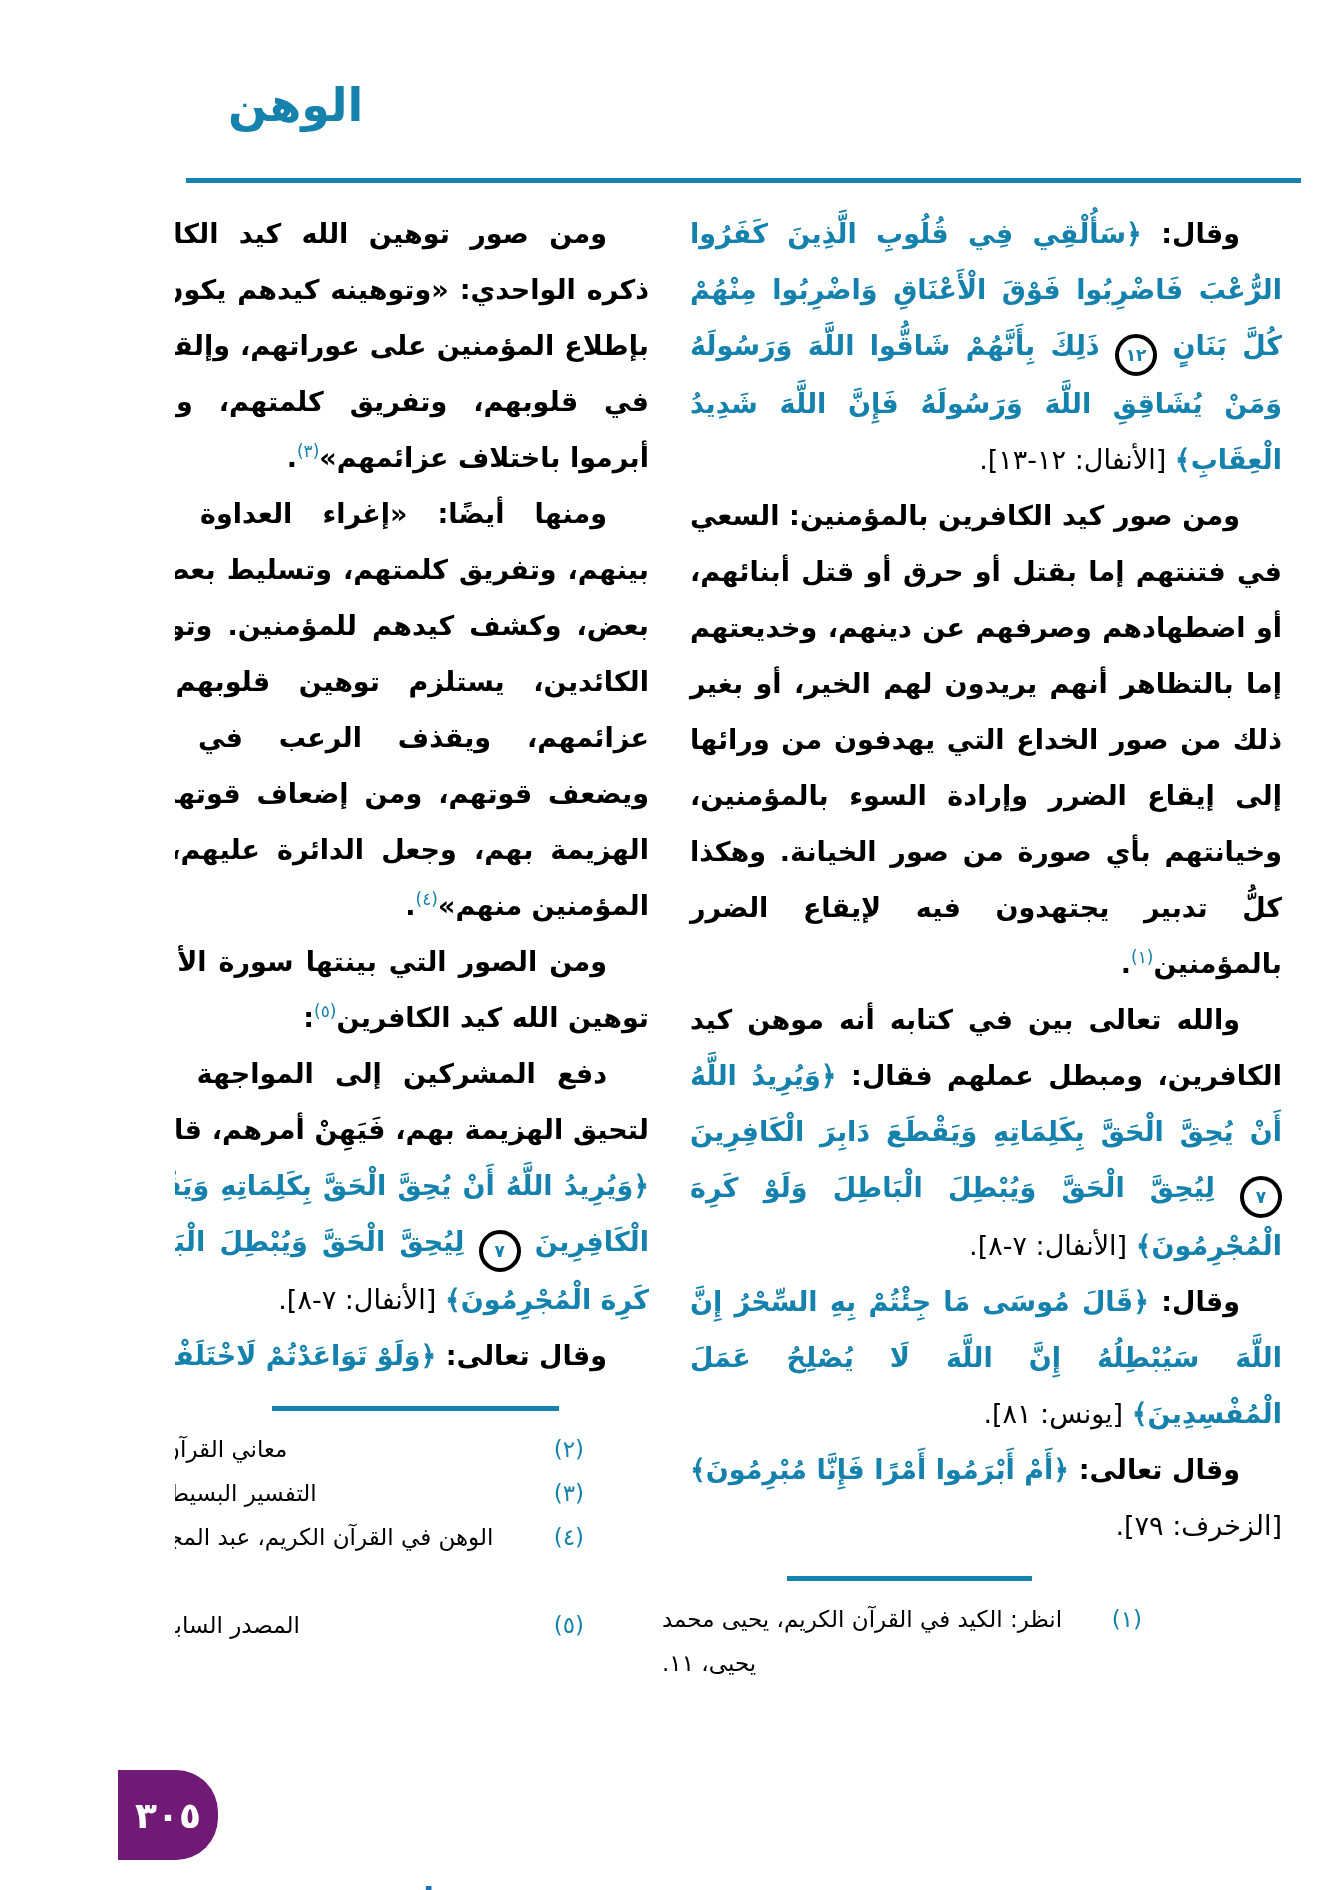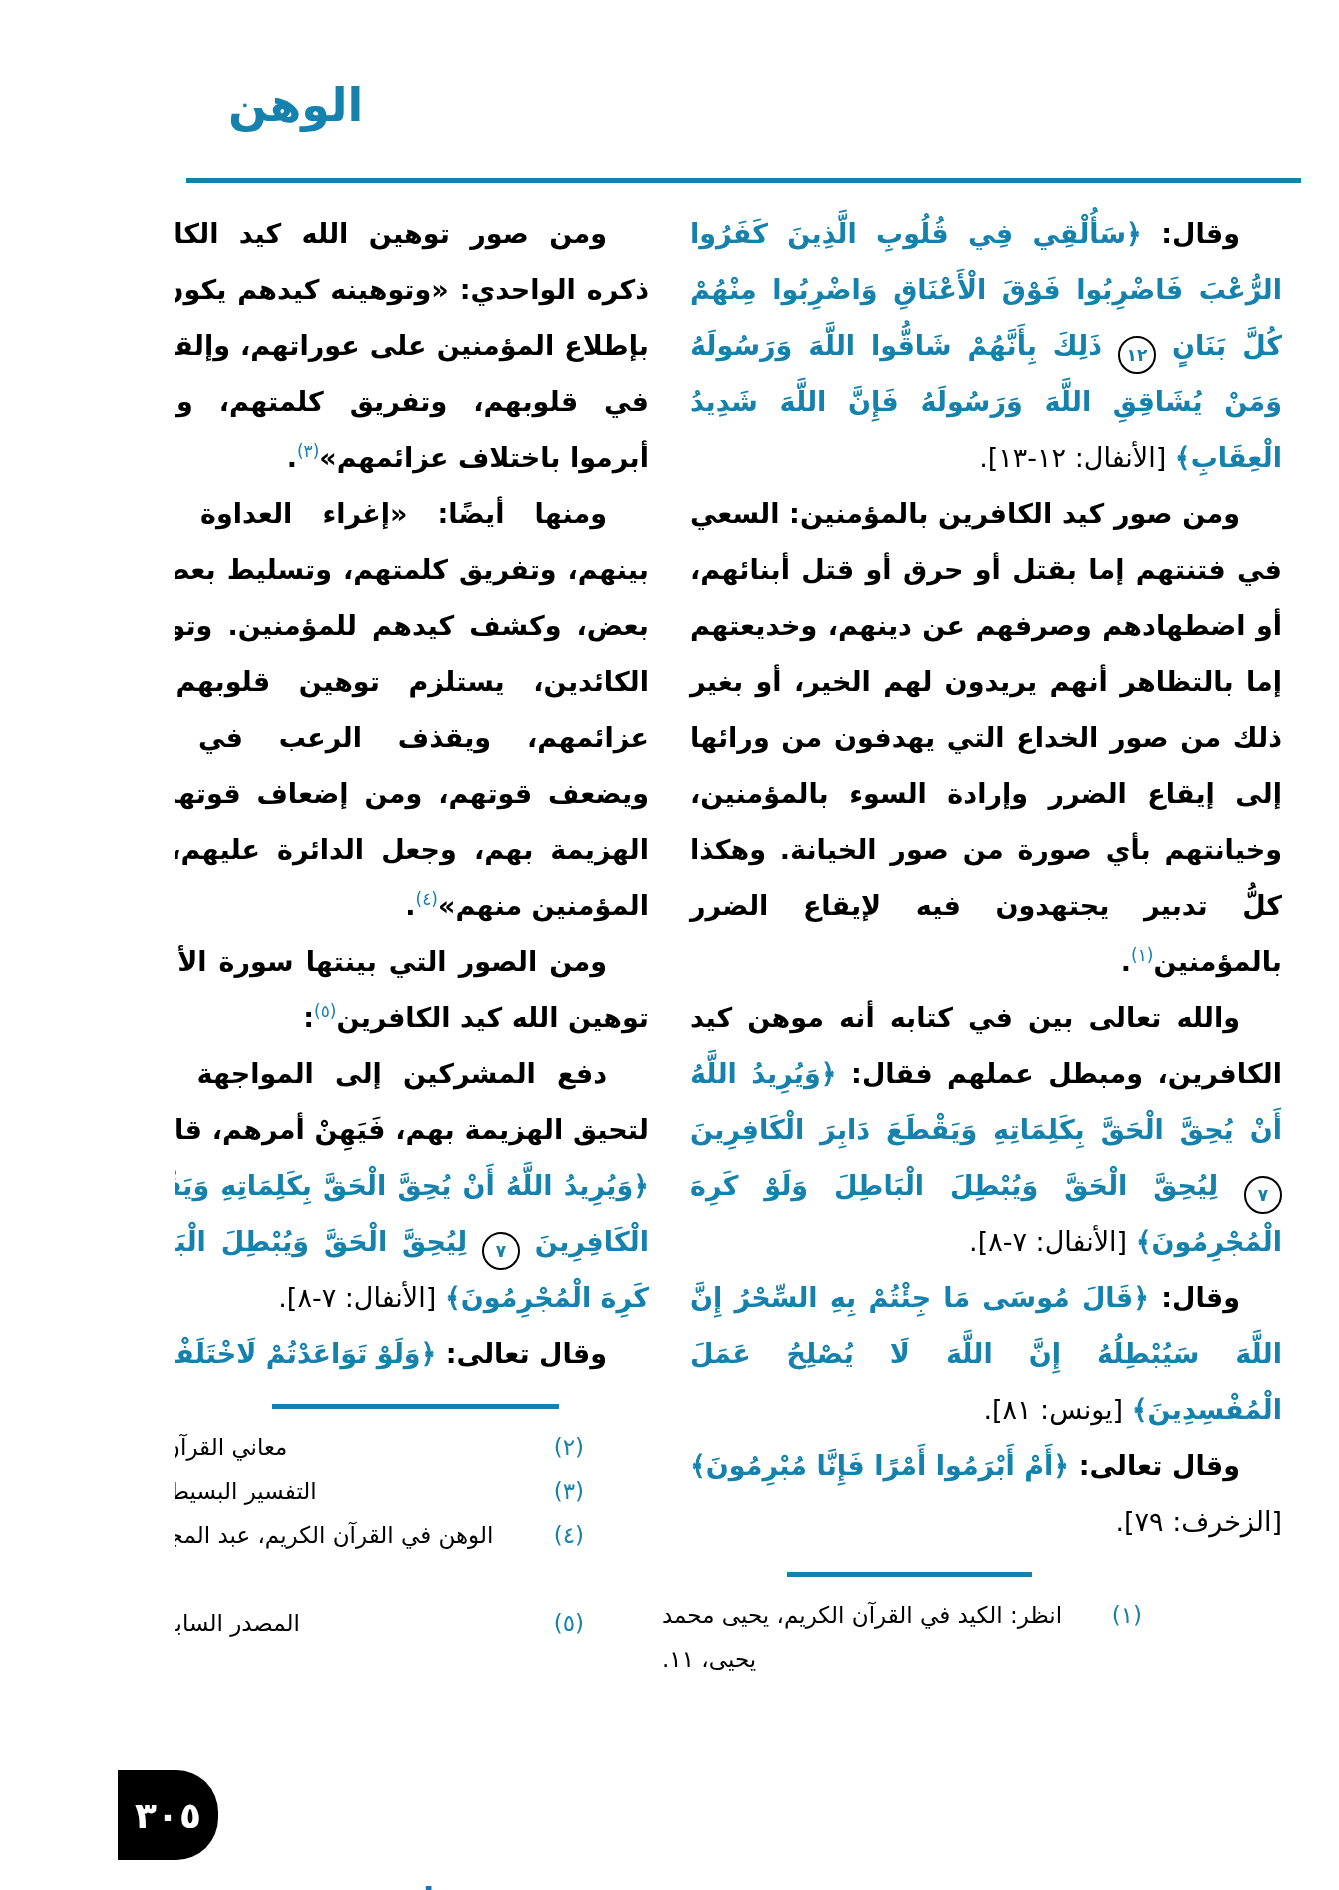--- a/index.html
+++ b/index.html
@@ -33,38 +33,38 @@
   }
   .para.no-indent{text-indent:0;}
   .run-quran{color:#1581ad;}
   .run-ref{font-weight:normal;}
   .run-fnref{
     color:#1581ad;font-size:17px;font-weight:normal;
     vertical-align:super;line-height:0;
   }
   .run-ayah{
     display:inline-flex;align-items:center;justify-content:center;
-    width:34px;height:34px;border:2px solid #000000;border-radius:50%;
+    width:34px;height:34px;border:4px solid #000000;border-radius:50%;
     color:#1581ad;font-size:17px;font-weight:bold;line-height:0;
     vertical-align:-6px;text-indent:0;
   }
   
   .fn-sep{height:5px;background:#1581ad;}
   .col-right .fn-sep{width:245px;margin:22px 250px 16px auto;}
   .col-left  .fn-sep{width:287px;margin:22px 90px 16px auto;}
   .footnotes{font-size:23px;line-height:44px;font-weight:normal;color:#000;}
   .col-right .footnotes{margin-right:140px;width:480px;}
   .col-left  .footnotes{margin-right:65px;width:500px;}
   .footnote{display:flex;gap:12px;align-items:flex-start;}
   .fn-num{color:#1581ad;white-space:nowrap;}
   .fn-text{flex:1;text-align:left;}
   
   .page-badge{
     position:absolute;left:0;top:1770px;width:100px;height:90px;
-    background:#000000;border-radius:0 42px 42px 0;
+    background:#701a75;border-radius:0 42px 42px 0;
     display:flex;align-items:center;justify-content:center;
     color:#ffffff;font-size:36px;font-weight:bold;
   }
   .website{
     position:absolute;left:128px;top:1880px;
     direction:ltr;color:#1a73b8;font-size:32px;font-weight:bold;
     font-family:"DejaVu Sans","Liberation Sans",sans-serif;
   }
 </style>
 </head>

